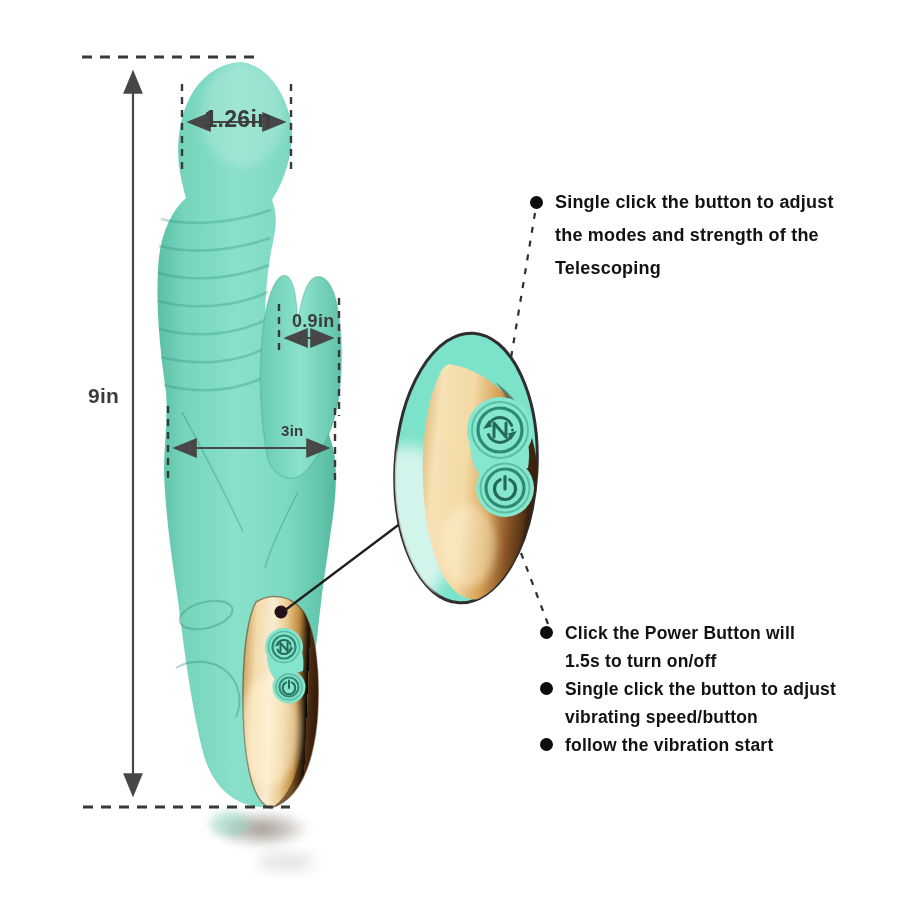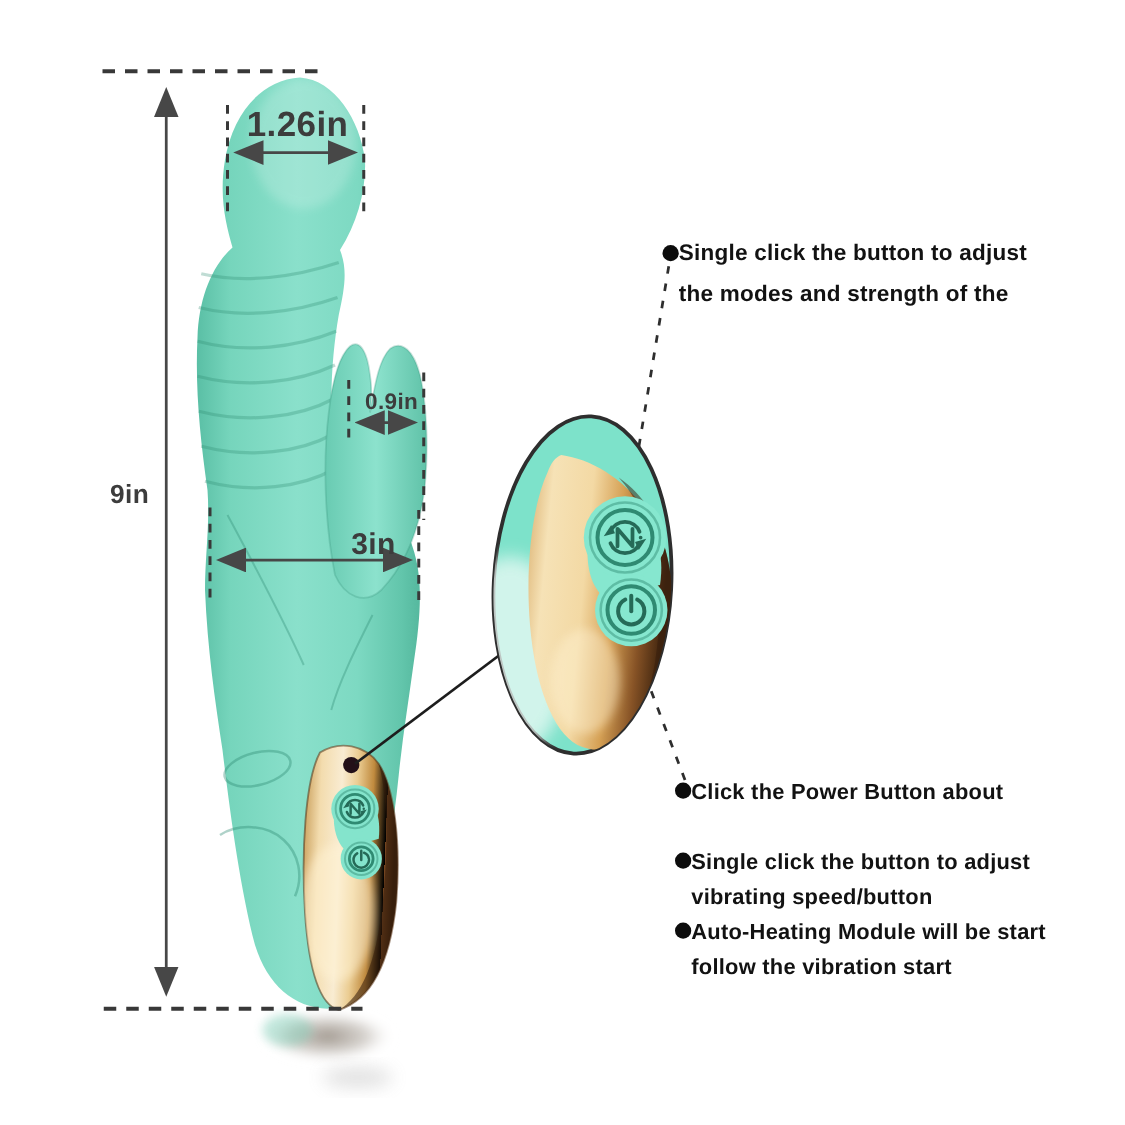--- a/index.html
+++ b/index.html
@@ -11,21 +11,21 @@
   .stage{position:absolute;left:0;top:0;width:900px;height:900px;}
   .dim-label{
     position:absolute;font-weight:bold;color:#3c3c3c;letter-spacing:.3px;
     white-space:nowrap;
   }
   .ann{
     position:absolute;display:flex;align-items:flex-start;
     color:#121212;font-weight:bold;letter-spacing:.2px;
   }
   .ann .dot{width:13px;height:13px;border-radius:50%;background:#0c0c0c;flex:0 0 auto;}
-  .ann .lines{}
+  .ann .lines{margin-left:12px;}
   .ann .lines span{display:block;white-space:nowrap;}
   .ann1 .lines{font-size:18px;line-height:33px;}
   .ann1 .dot{margin-top:10px;}
   .annB .lines{font-size:17.5px;line-height:28px;}
   .annB .dot{margin-top:7px;}
 </style>
 </head>
 <body>
 
 <svg class="stage" viewBox="0 0 900 900">
@@ -225,47 +225,48 @@
     <line x1="279" y1="304" x2="279" y2="352" stroke="#383838" stroke-width="2.4" stroke-dasharray="7 6"></line>
     <line x1="339" y1="298" x2="339" y2="416" stroke="#383838" stroke-width="2.4" stroke-dasharray="7 6"></line>
     <line x1="288" y1="338" x2="330" y2="338" stroke-width="2.2" marker-start="url(#arr)" marker-end="url(#arr)"></line>
 
     <line x1="168" y1="406" x2="168" y2="482" stroke="#383838" stroke-width="2.4" stroke-dasharray="7 6"></line>
     <line x1="335" y1="408" x2="335" y2="486" stroke="#383838" stroke-width="2.4" stroke-dasharray="7 6"></line>
     <line x1="177" y1="448" x2="326" y2="448" stroke-width="2.2" marker-start="url(#arr)" marker-end="url(#arr)"></line>
   </g>
 </svg>
 
-<div class="dim-label" style="left:196px;top:84px;width:84px;text-align:center;font-size:28px;">1.26in</div>
+<div class="dim-label" style="left:196px;top:106px;width:84px;text-align:center;font-size:23px;">1.26in</div>
 <div class="dim-label" style="left:88px;top:384px;width:42px;text-align:left;font-size:21px;">9in</div>
 <div class="dim-label" style="left:292px;top:311px;font-size:18px;text-align:right;">0.9in</div>
-<div class="dim-label" style="left:281px;top:422px;font-size:24px;">3in</div>
+<div class="dim-label" style="left:281px;top:422px;font-size:15px;">3in</div>
 
 <div class="ann ann1" style="left:530px;top:186px;">
   <span class="dot"></span>
   <div class="lines">
     <span>Single click the button to adjust</span>
     <span>the modes and strength of the</span>
+    <span>Telescoping</span>
   </div>
 </div>
 
 <div class="ann annB" style="left:540px;top:619px;">
   <span class="dot"></span>
   <div class="lines">
-    <span>Click the Power Button about</span>
+    <span>Click the Power Button will</span>
+    <span>1.5s to turn on/off</span>
   </div>
 </div>
 
 <div class="ann annB" style="left:540px;top:675px;">
   <span class="dot"></span>
   <div class="lines">
     <span>Single click the button to adjust</span>
     <span>vibrating speed/button</span>
   </div>
 </div>
 
 <div class="ann annB" style="left:540px;top:731px;">
   <span class="dot"></span>
   <div class="lines">
-    <span>Auto-Heating Module will be start</span>
     <span>follow the vibration start</span>
   </div>
 </div>
 
 </body></html>

